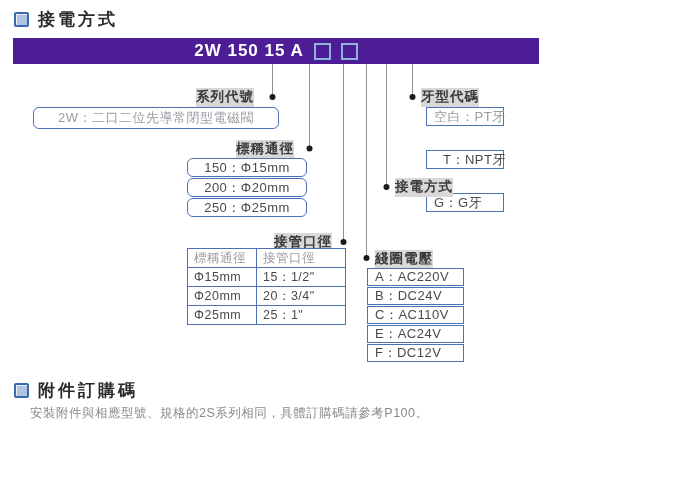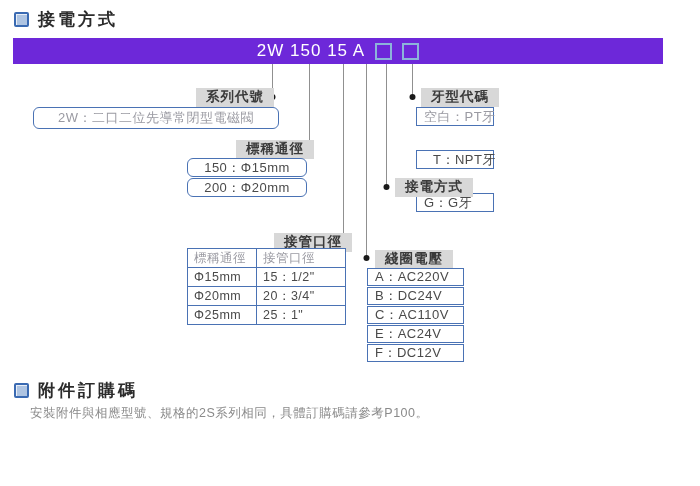--- a/index.html
+++ b/index.html
@@ -7,31 +7,31 @@
     position:relative;width:700px;height:486px;background:#ffffff;overflow:hidden;
     font-family:"Liberation Sans","DejaVu Sans",sans-serif;
   }
   .heading{position:absolute;display:flex;align-items:center;gap:9px;}
   .heading .sq{
     width:11px;height:11px;border:2px solid #3a6ab2;background:#aec4e2;border-radius:2px;
     box-shadow:inset 1px 1px 0 #e8eef7;
   }
   .heading .ht{font-size:17px;font-weight:bold;color:#2b2b2b;letter-spacing:3px;}
   .banner{
-    position:absolute;left:13px;top:38px;width:650px;height:26px;background:#6d28d9;
+    position:absolute;left:13px;top:38px;width:526px;height:26px;background:#4c1d95;
     display:flex;align-items:center;justify-content:center;color:#ffffff;
-    font-size:17px;font-weight:normal;letter-spacing:1px;
+    font-size:17px;font-weight:bold;letter-spacing:1px;
   }
   .banner .slot{
     display:inline-block;width:13px;height:13px;border:2px solid #8cb4da;margin-left:10px;
   }
   .lines{position:absolute;left:0;top:0;pointer-events:none;}
   .glabel{
     position:absolute;background:#d8d8d8;color:#3a3a3a;font-weight:bold;font-size:13.5px;
-    padding:1px 10px;letter-spacing:1px;white-space:nowrap;line-height:1.25;
+    padding:1px 0;letter-spacing:1px;white-space:nowrap;line-height:1.25;
   }
   .boxstack{position:absolute;display:flex;flex-direction:column;gap:1px;}
   .brow{
     border:1px solid #4a72b4;background:#ffffff;color:#4a4a4a;font-size:13px;
     display:flex;align-items:center;white-space:nowrap;letter-spacing:0.5px;
   }
   .brow.center{justify-content:center;border-radius:6px;}
   .brow.pad{padding-left:7px;}
   .light{color:#9a9aa2 !important;}
   table.ptable{
@@ -83,20 +83,21 @@
 
   <div class="glabel" style="left:196px;top:88px;">系列代號</div>
   <div class="boxstack" style="left:33px;top:107px;width:246px;">
     <div class="brow center light" style="height:20px;">2W：二口二位先導常閉型電磁閥</div>
   </div>
 
   <div class="glabel" style="left:236px;top:140px;">標稱通徑</div>
   <div class="boxstack" style="left:187px;top:158px;width:120px;">
     <div class="brow center" style="height:17px;">150：Φ15mm</div>
     <div class="brow center" style="height:17px;">200：Φ20mm</div>
+    <div class="brow center" style="height:17px;">250：Φ25mm</div>
   </div>
 
   <div class="glabel" style="left:274px;top:233px;">接管口徑</div>
   <table class="ptable" style="left:187px;top:248px;">
     <tbody>
         <tr class="hdr">
       <td style="width:62px;">標稱通徑</td>
       <td style="width:82px;">接管口徑</td>
     </tr>
     <tr>
@@ -108,21 +109,21 @@
       <td>20：3/4"</td>
     </tr>
     <tr>
       <td>Φ25mm</td>
       <td>25：1"</td>
     </tr>
   </tbody>
     </table>
 
   <div class="glabel" style="left:421px;top:88px;">牙型代碼</div>
-  <div class="boxstack" style="left:416px;top:107px;width:78px;gap:24px;">
+  <div class="boxstack" style="left:426px;top:107px;width:78px;gap:24px;">
     <div class="brow pad light" style="height:17px;">空白：PT牙</div>
     <div class="brow pad" style="height:17px;padding-left:16px;">T：NPT牙</div>
     <div class="brow pad" style="height:17px;">G：G牙</div>
   </div>
 
   <div class="glabel" style="left:395px;top:178px;">接電方式</div>
 
   <div class="glabel" style="left:375px;top:250px;">綫圈電壓</div>
   <div class="boxstack" style="left:367px;top:268px;width:97px;">
     <div class="brow pad" style="height:16px;">A：AC220V</div>

